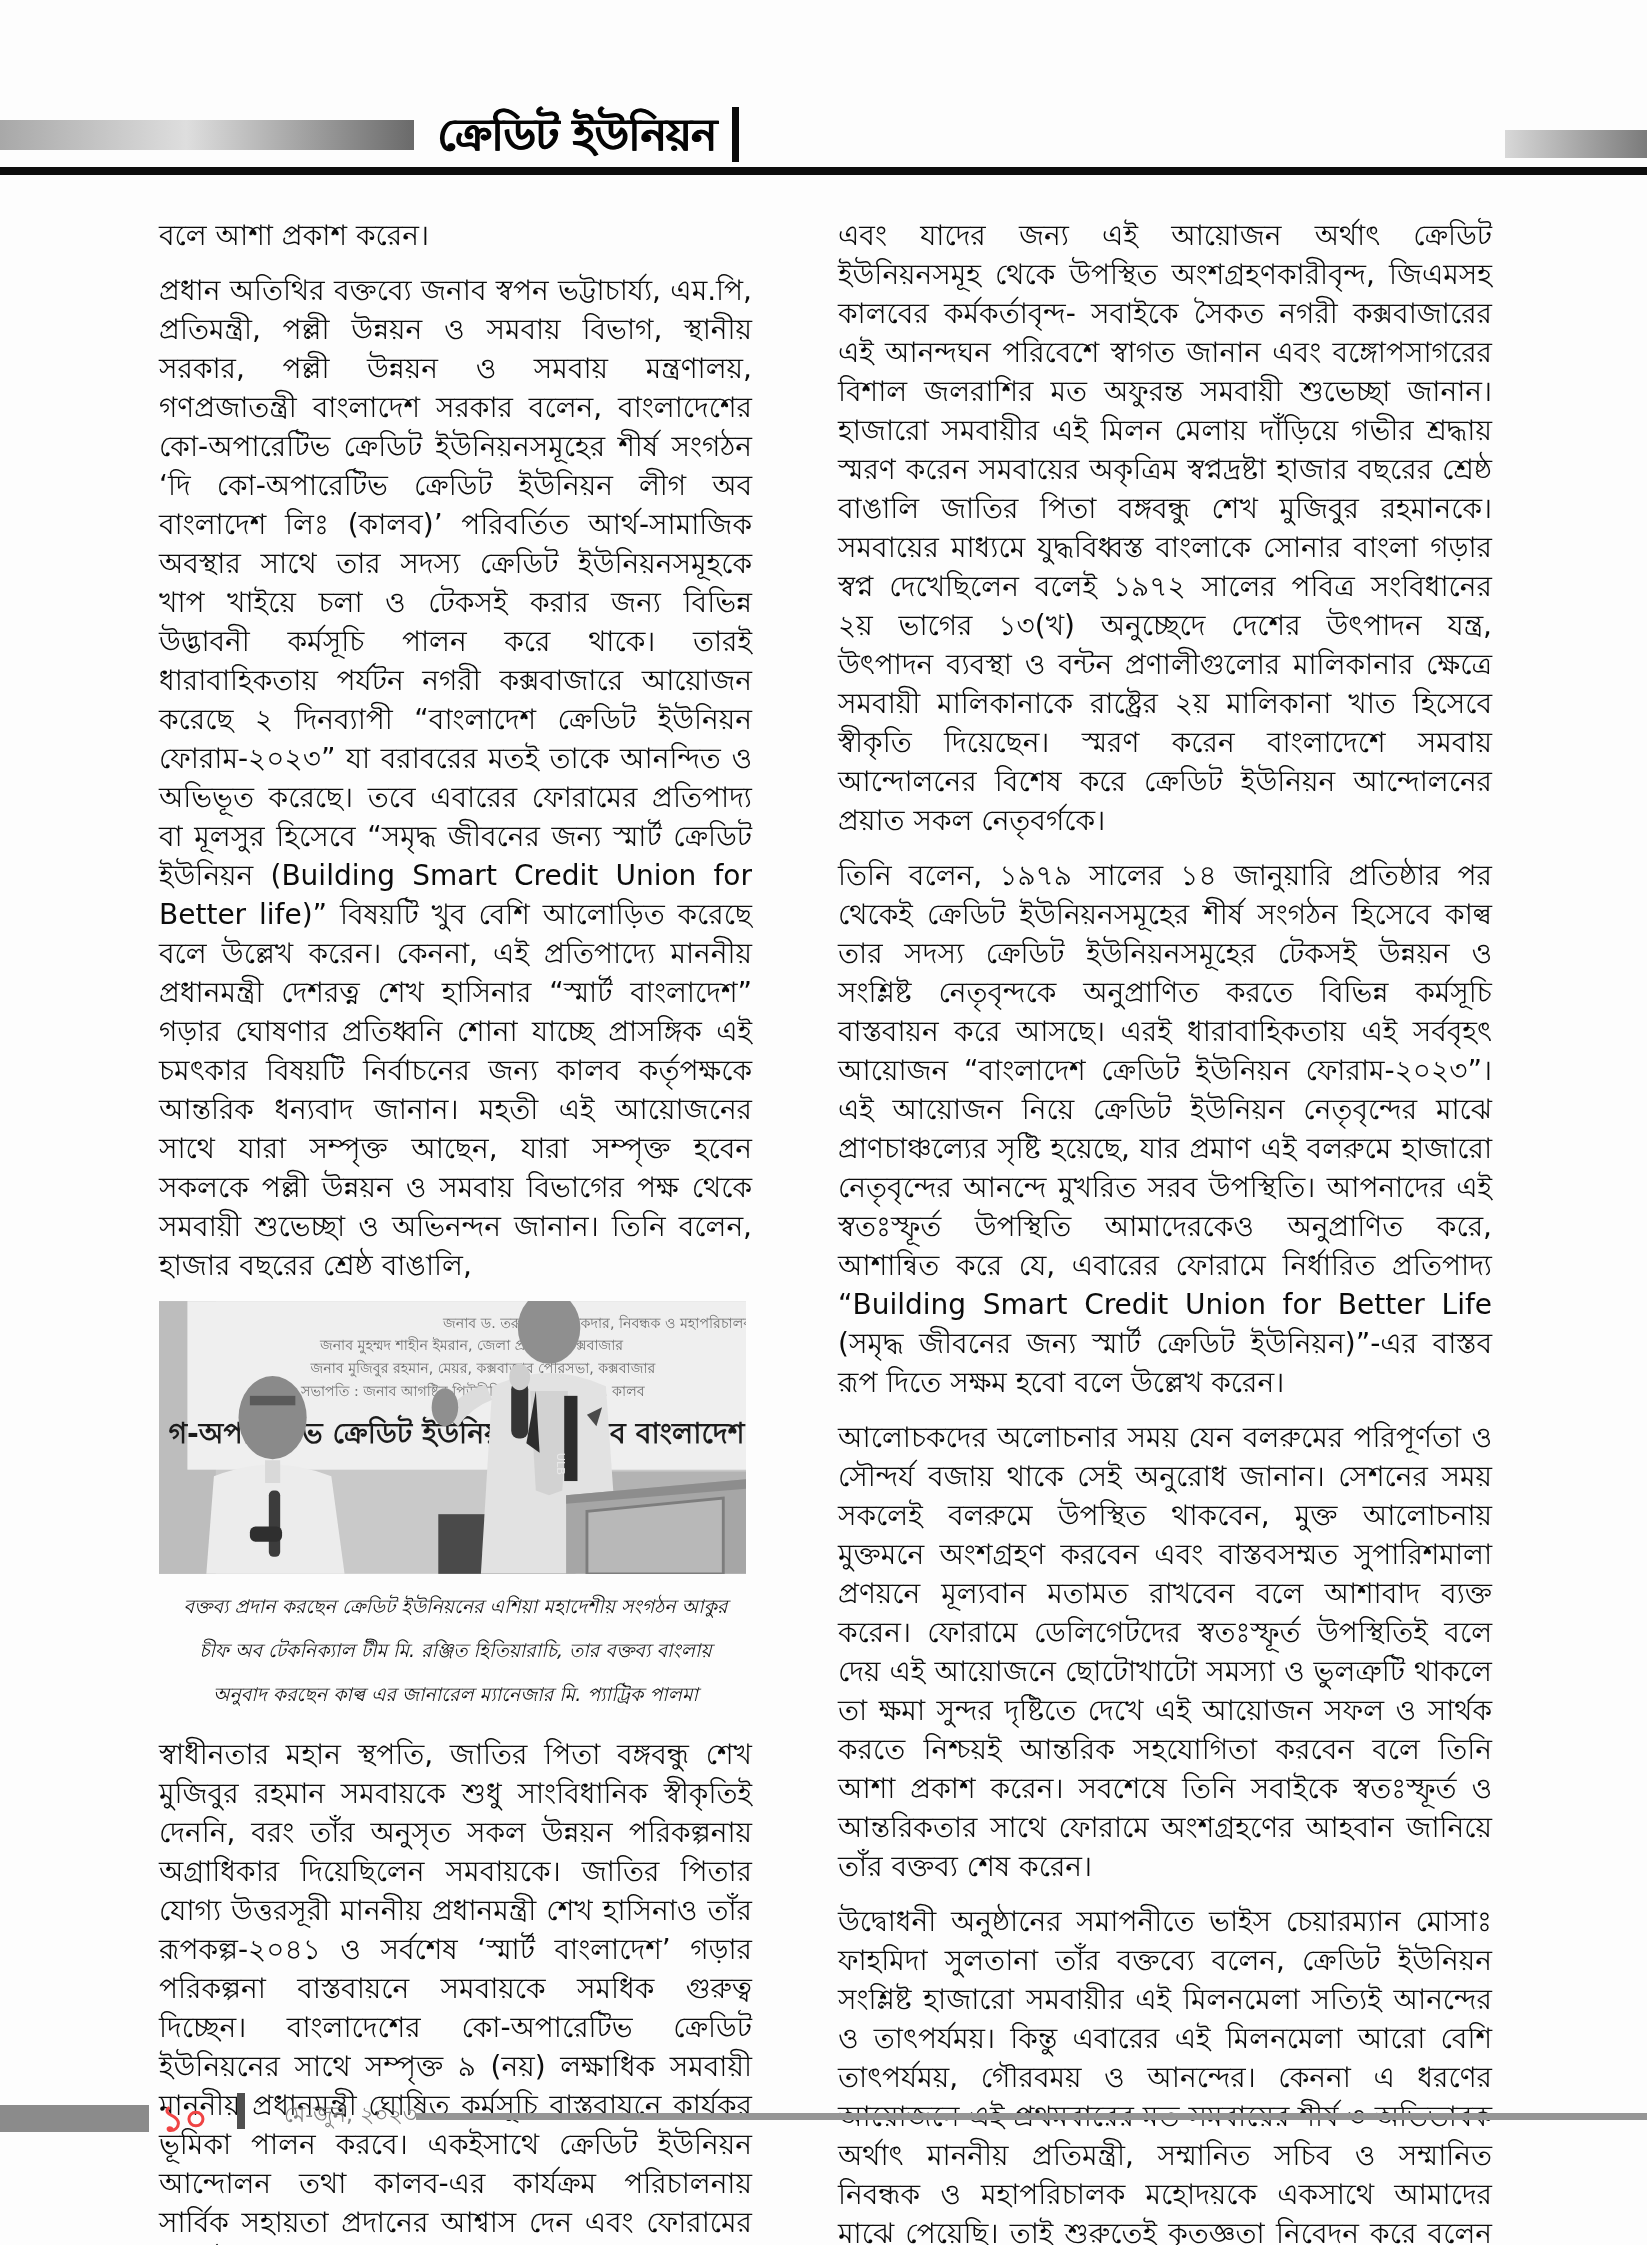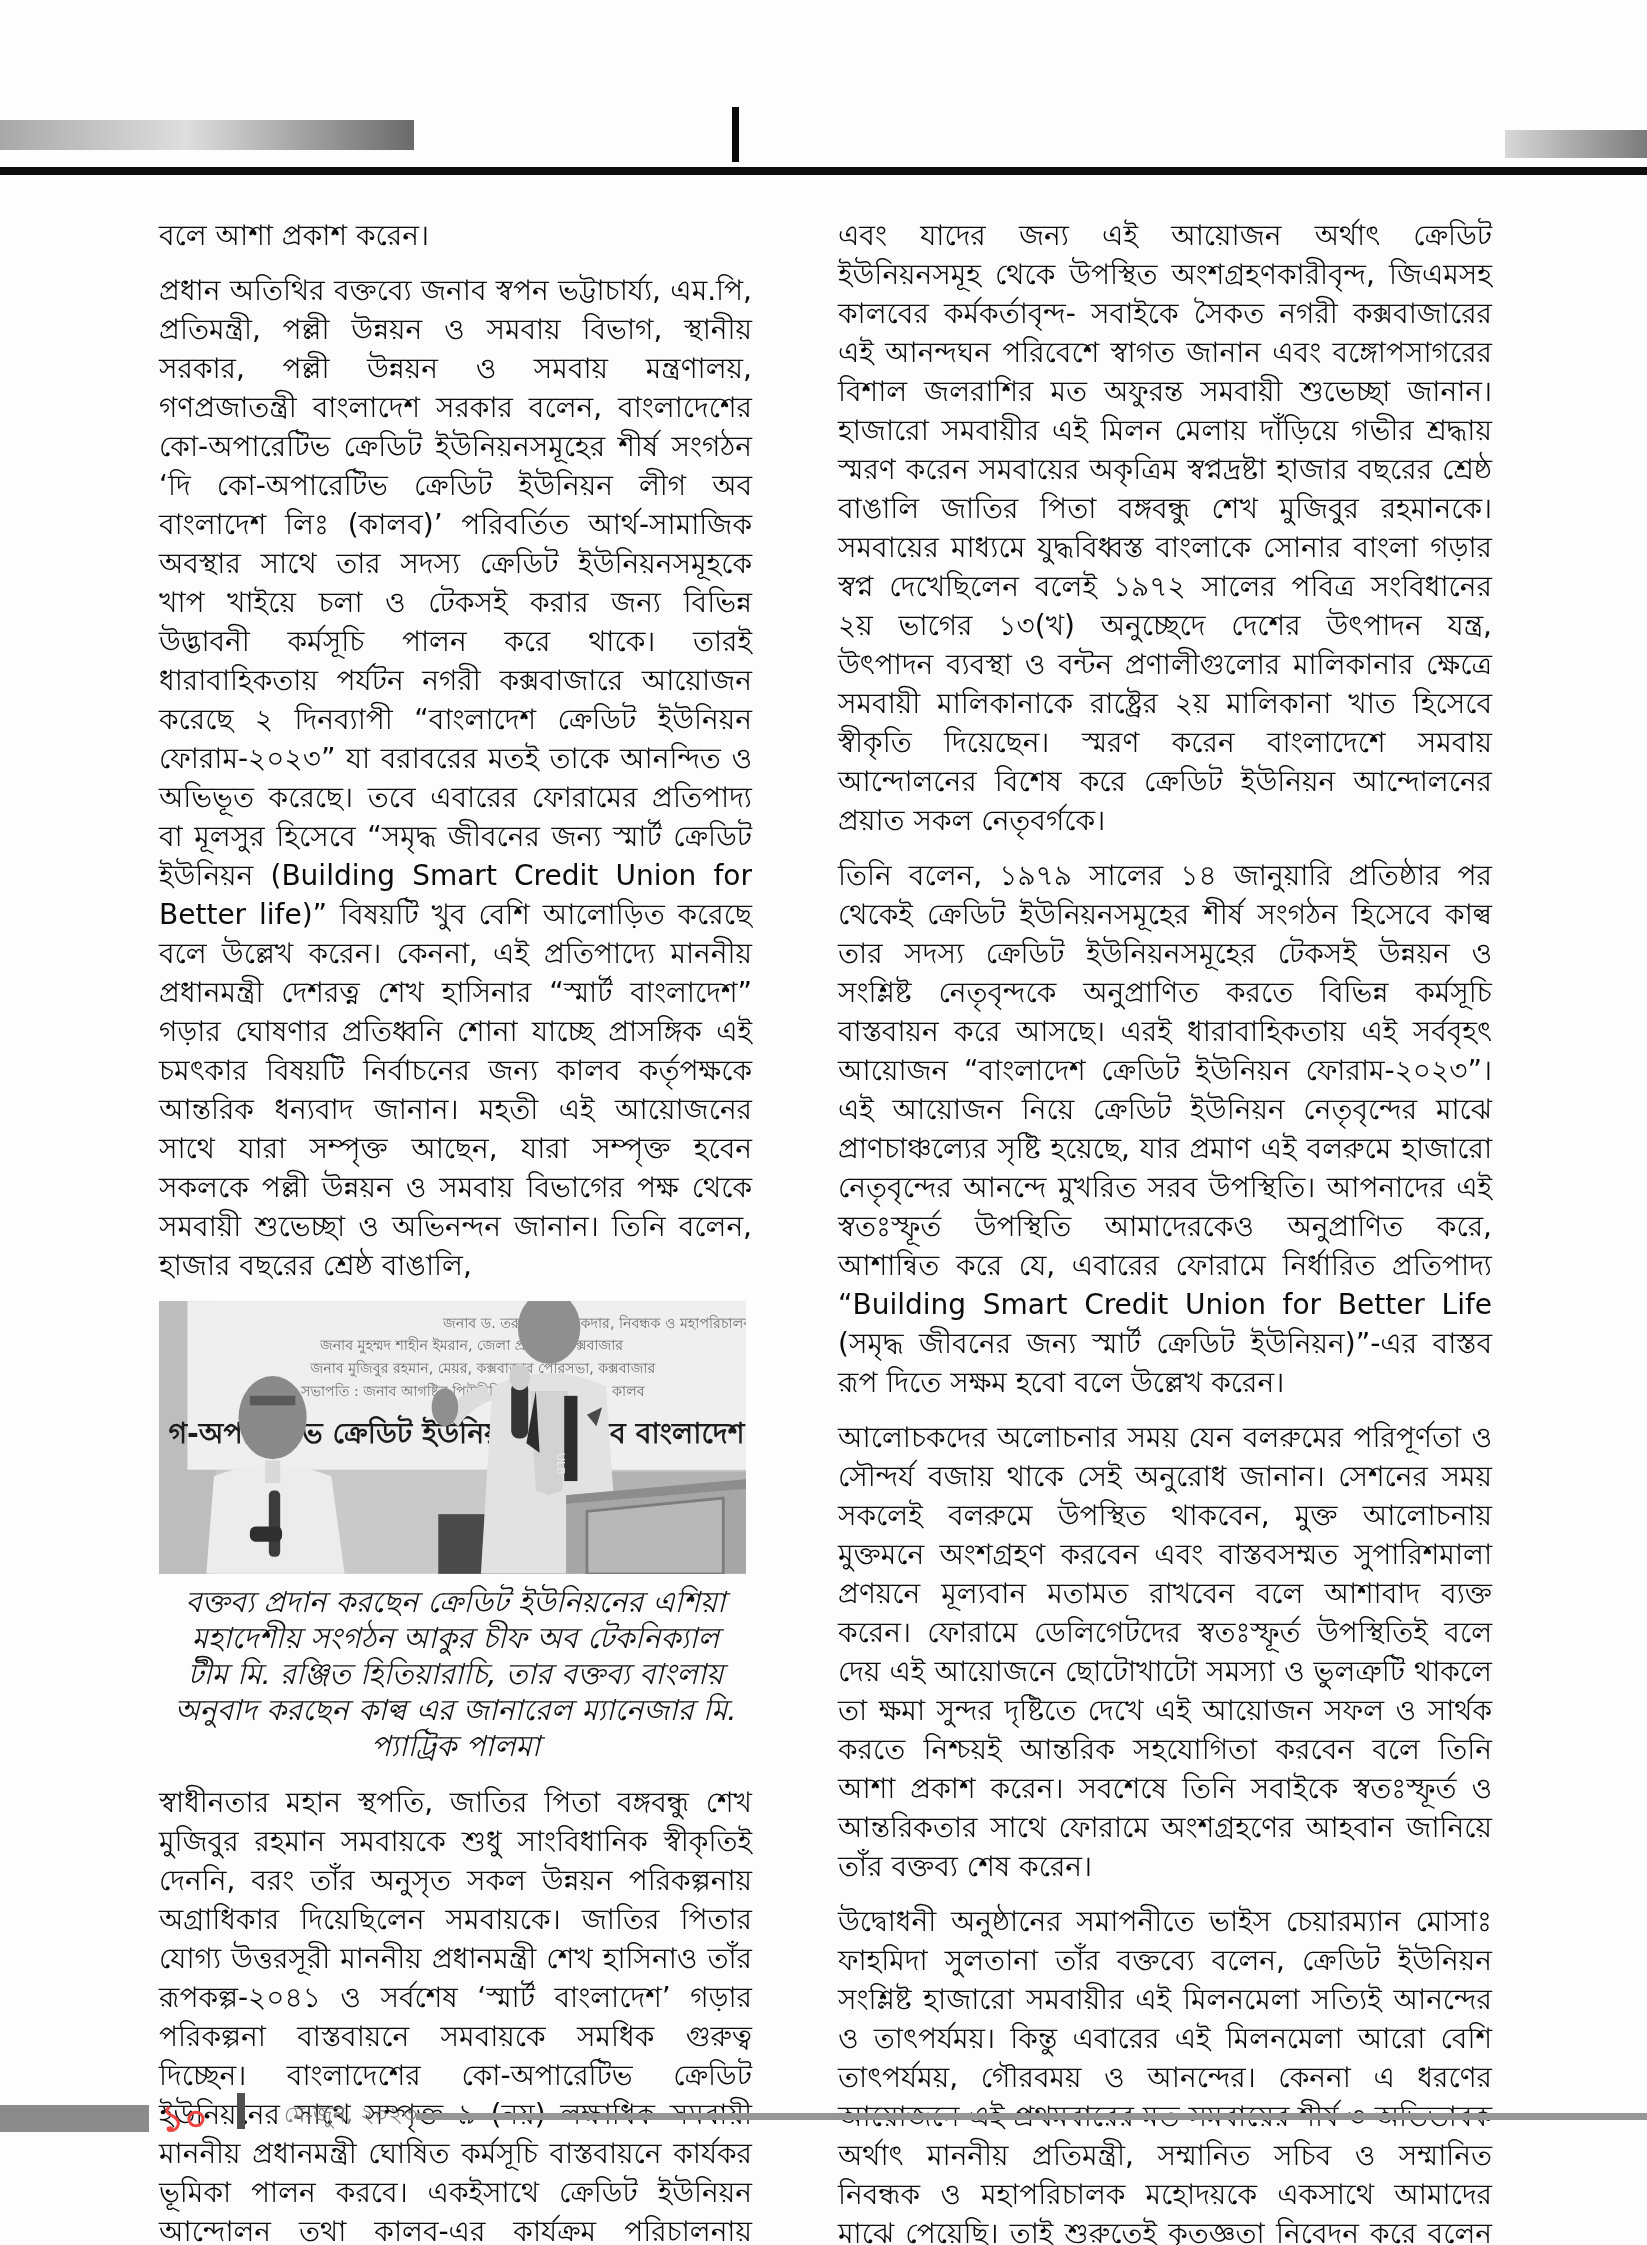--- a/index.html
+++ b/index.html
@@ -41,21 +41,21 @@
   .col{position:absolute;top:216px;text-align:justify;font-size:28px;line-height:39px;}
   .col p{margin:0 0 16px 0;}
   .col-left{left:159px;width:593px;}
   .col-right{left:838px;width:654px;}
   
   .photo-wrap{width:587px;height:273px;margin:9.5px 0 9.5px 0;}
   .photo-wrap svg{display:block;width:587px;height:273px;}
   .photo-caption{
     margin:3.8px auto 19px auto;width:96%;
     font-style:italic;text-align:center;
-    font-size:29px;line-height:36px;color:#101010;
+    font-size:19px;line-height:44px;color:#101010;
   }
   
   .ftr-block{
     position:absolute;left:0;top:2105px;width:149px;height:26.5px;background:#8b8b8b;
   }
   .ftr-pageno{
     position:absolute;left:161px;top:2091px;font-size:36px;font-weight:bold;color:#ef4444;
   }
   .ftr-pagebar{
     position:absolute;left:237px;top:2093px;width:7.6px;height:36px;background:#4f4f4f;
@@ -66,20 +66,21 @@
   .ftr-rule{
     position:absolute;left:416px;top:2113px;width:1231px;height:6.6px;background:#969696;
   }
 </style>
 </head>
 <body>
 
 <div class="page">
 
   <div class="hdr-bar-left"></div>
+  <div class="masthead">ক্রেডিট ইউনিয়ন</div>
   <div class="hdr-divider"></div>
   <div class="hdr-bar-right"></div>
   <div class="hdr-rule"></div>
 
   <div class="col col-left">
     <p>বলে আশা প্রকাশ করেন।</p>
     <p>প্রধান অতিথির বক্তব্যে জনাব স্বপন ভট্টাচার্য্য, এম.পি, প্রতিমন্ত্রী, পল্লী উন্নয়ন ও সমবায় বিভাগ, স্থানীয় সরকার, পল্লী উন্নয়ন ও সমবায় মন্ত্রণালয়, গণপ্রজাতন্ত্রী বাংলাদেশ সরকার বলেন, বাংলাদেশের কো-অপারেটিভ ক্রেডিট ইউনিয়নসমূহের শীর্ষ সংগঠন ‘দি কো-অপারেটিভ ক্রেডিট ইউনিয়ন লীগ অব বাংলাদেশ লিঃ (কালব)’ পরিবর্তিত আর্থ-সামাজিক অবস্থার সাথে তার সদস্য ক্রেডিট ইউনিয়নসমূহকে খাপ খাইয়ে চলা ও টেকসই করার জন্য বিভিন্ন উদ্ভাবনী কর্মসূচি পালন করে থাকে। তারই ধারাবাহিকতায় পর্যটন নগরী কক্সবাজারে আয়োজন করেছে ২ দিনব্যাপী “বাংলাদেশ ক্রেডিট ইউনিয়ন ফোরাম-২০২৩” যা বরাবরের মতই তাকে আনন্দিত ও অভিভূত করেছে। তবে এবারের ফোরামের প্রতিপাদ্য বা মূলসুর হিসেবে “সমৃদ্ধ জীবনের জন্য স্মার্ট ক্রেডিট ইউনিয়ন (Building Smart Credit Union for Better life)” বিষয়টি খুব বেশি আলোড়িত করেছে বলে উল্লেখ করেন। কেননা, এই প্রতিপাদ্যে মাননীয় প্রধানমন্ত্রী দেশরত্ন শেখ হাসিনার “স্মার্ট বাংলাদেশ” গড়ার ঘোষণার প্রতিধ্বনি শোনা যাচ্ছে প্রাসঙ্গিক এই চমৎকার বিষয়টি নির্বাচনের জন্য কালব কর্তৃপক্ষকে আন্তরিক ধন্যবাদ জানান। মহতী এই আয়োজনের সাথে যারা সম্পৃক্ত আছেন, যারা সম্পৃক্ত হবেন সকলকে পল্লী উন্নয়ন ও সমবায় বিভাগের পক্ষ থেকে সমবায়ী শুভেচ্ছা ও অভিনন্দন জানান। তিনি বলেন, হাজার বছরের শ্রেষ্ঠ বাঙালি,</p>
 
     <div class="photo-wrap">
       <svg viewBox="0 0 620 288" xmlns="http://www.w3.org/2000/svg" style="font-size:30px">

